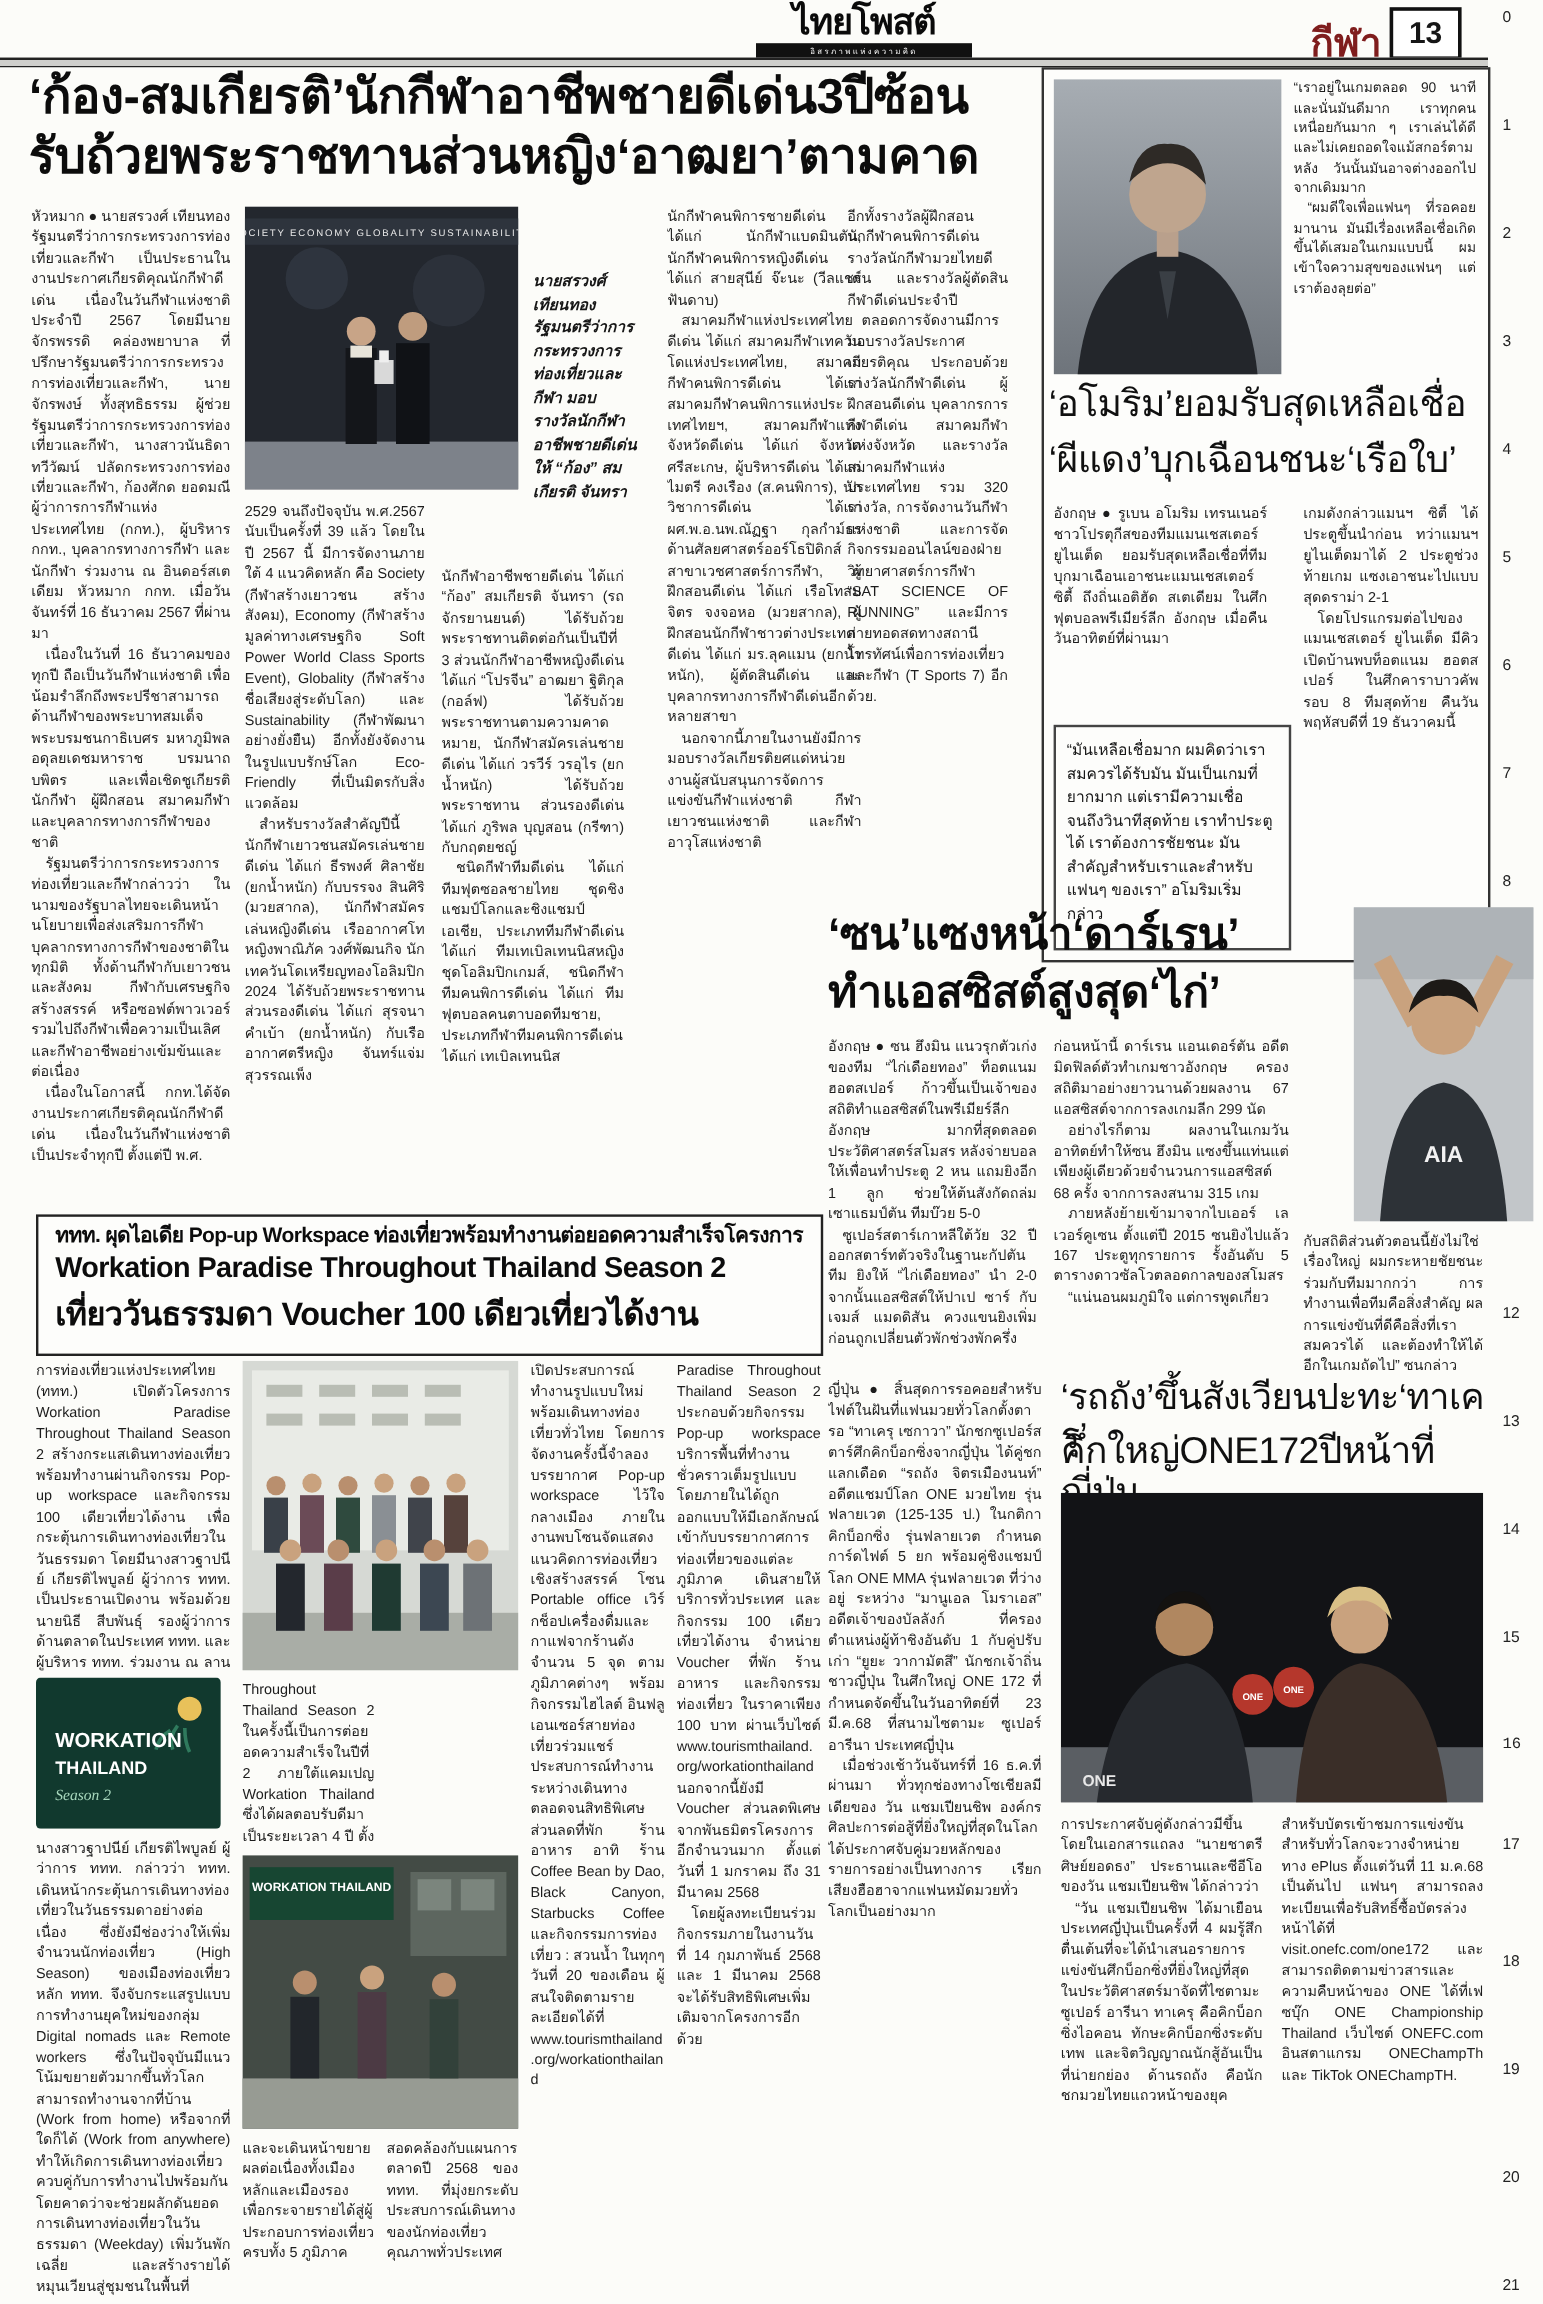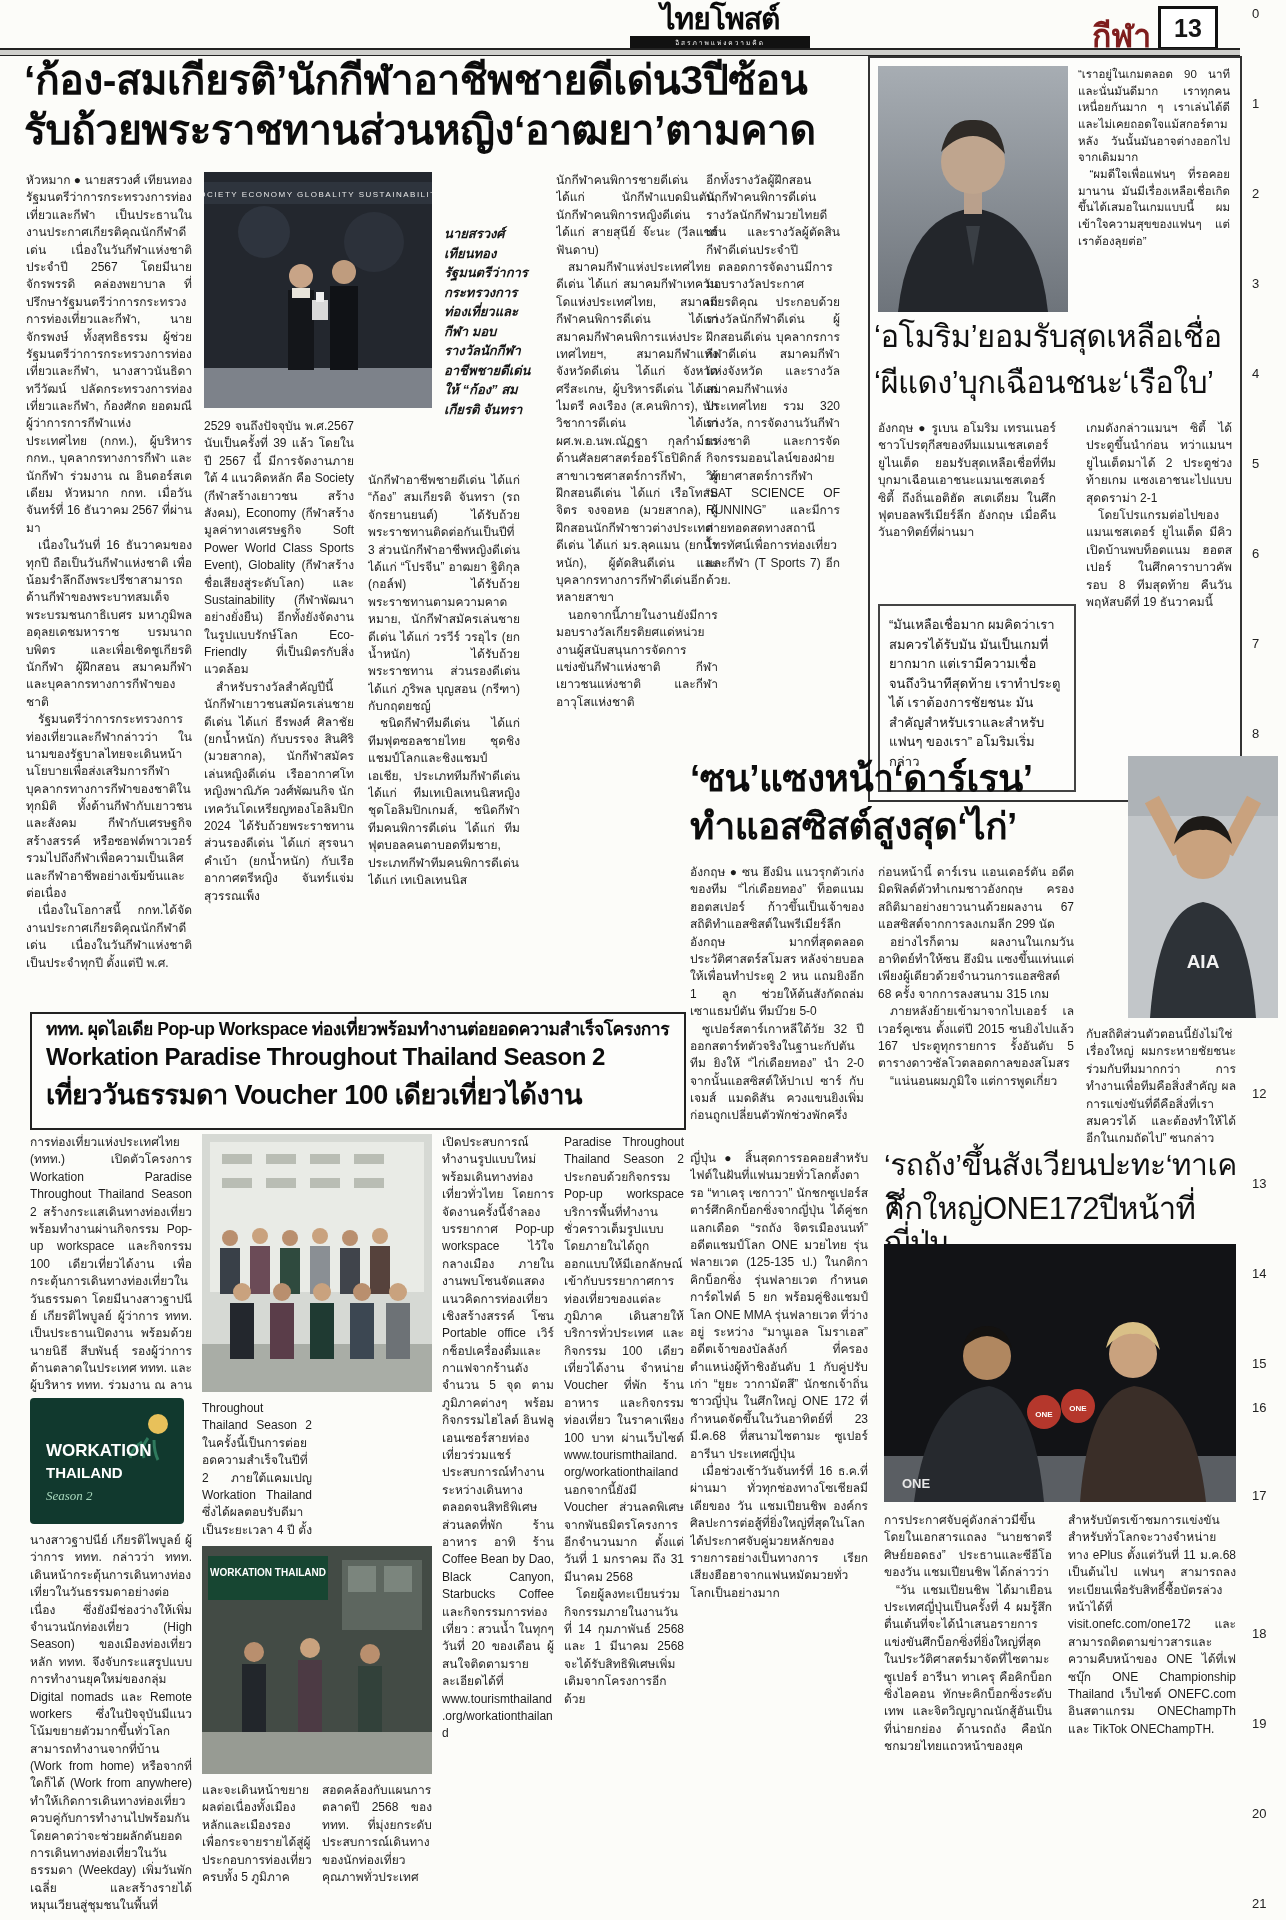--- a/index.html
+++ b/index.html
@@ -50,22 +50,22 @@
       <div class="ruler-mark" style="top: 546px;">6</div>
       <div class="ruler-mark" style="top: 636px;">7</div>
       <div class="ruler-mark" style="top: 726px;">8</div>
       <div class="ruler-mark" style="top: 816px;">9</div>
       <div class="ruler-mark" style="top: 906px;">10</div>
       <div class="ruler-mark" style="top: 996px;">11</div>
       <div class="ruler-mark" style="top: 1086px;">12</div>
       <div class="ruler-mark" style="top: 1176px;">13</div>
       <div class="ruler-mark" style="top: 1266px;">14</div>
       <div class="ruler-mark" style="top: 1356px;">15</div>
-      <div class="ruler-mark" style="top: 1400px;">16</div>
-      <div class="ruler-mark" style="top: 1488px;">17</div>
+      <div class="ruler-mark" style="top: 1446px; font-family: Liberation Mono, monospace;">16</div>
+      <div class="ruler-mark" style="top: 1529px;">17</div>
       <div class="ruler-mark" style="top: 1626px;">18</div>
       <div class="ruler-mark" style="top: 1716px;">19</div>
       <div class="ruler-mark" style="top: 1806px;">20</div>
       <div class="ruler-mark" style="top: 1896px;">21</div>
     </div>
 
   <div class="abs headline" style="left:24px;top:58px;width:872px;font-size:41px;">‘ก้อง-สมเกียรติ’นักกีฬาอาชีพชายดีเด่น3ปีซ้อน</div>
   <div class="abs headline" style="left:24px;top:108px;width:872px;font-size:41px;">รับถ้วยพระราชทานส่วนหญิง‘อาฒยา’ตามคาด</div>
 
   <div class="abs col" style="left:26px;top:172px;width:166px;height:840px;">หัวหมาก ● นายสรวงศ์ เทียนทอง รัฐมนตรีว่าการกระทรวงการท่องเที่ยวและกีฬา เป็นประธานในงานประกาศเกียรติคุณนักกีฬาดีเด่น เนื่องในวันกีฬาแห่งชาติ ประจำปี 2567 โดยมีนายจักรพรรดิ คล่องพยาบาล ที่ปรึกษารัฐมนตรีว่าการกระทรวงการท่องเที่ยวและกีฬา, นายจักรพงษ์ ทั้งสุทธิธรรม ผู้ช่วยรัฐมนตรีว่าการกระทรวงการท่องเที่ยวและกีฬา, นางสาวนันธิดา ทวีวัฒน์ ปลัดกระทรวงการท่องเที่ยวและกีฬา, ก้องศักด ยอดมณี ผู้ว่าการการกีฬาแห่งประเทศไทย (กกท.), ผู้บริหาร กกท., บุคลากรทางการกีฬา และนักกีฬา ร่วมงาน ณ อินดอร์สเตเดียม หัวหมาก กกท. เมื่อวันจันทร์ที่ 16 ธันวาคม 2567 ที่ผ่านมา

